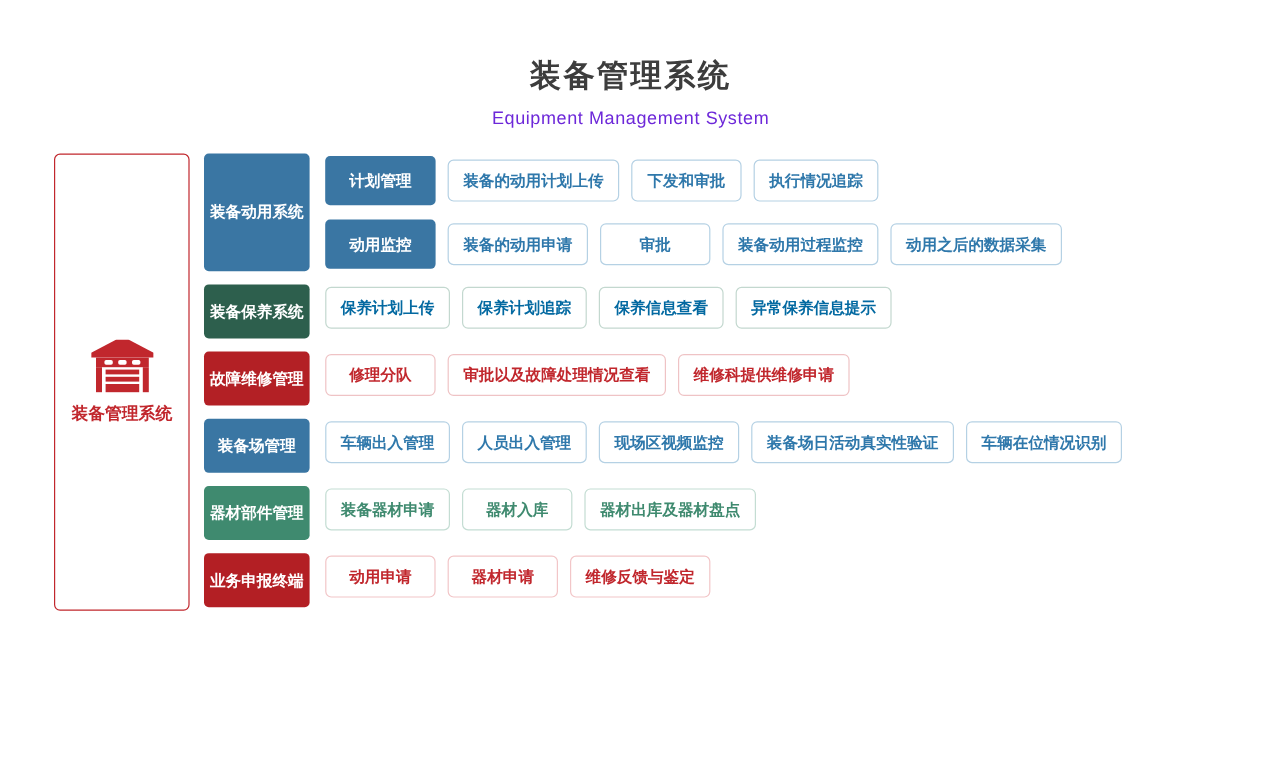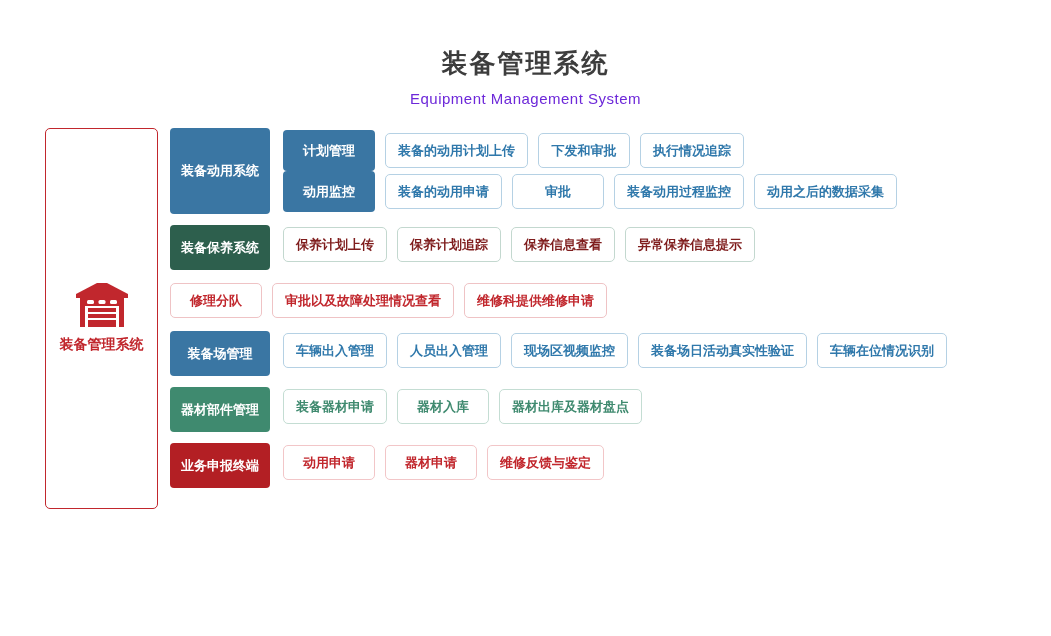--- a/index.html
+++ b/index.html
@@ -8,37 +8,37 @@
   .header { text-align:center; padding-top:46px; }
   .title { font-size:26px; font-weight:bold; color:#3d3d3d; letter-spacing:2px; }
   .subtitle { font-size:15px; color:#6d28d9; margin-top:9px; letter-spacing:0.5px; }
   .diagram { position:absolute; left:45px; top:128px; display:flex; align-items:flex-start; gap:12px; }
   .root-card { width:113px; height:381px; background:#fff; border:1px solid #c1272d;
     border-radius:5px; display:flex; flex-direction:column; align-items:center;
     justify-content:center; gap:9px; }
   .root-label { color:#c1272d; font-size:14px; font-weight:bold; white-space:nowrap; }
   .groups { display:flex; flex-direction:column; gap:11px; }
   .group { display:flex; gap:13px; }
-  .cat { width:100px; min-height:45px; border-radius:4px; display:flex; align-items:center;
+  .cat { width:88px; min-height:45px; border-radius:4px; display:flex; align-items:center;
     justify-content:center; color:#fff; font-size:13px; font-weight:bold; white-space:nowrap;
     padding:12px 4px; }
-  .rows { display:flex; flex-direction:column; padding:2px 0; }
+  .rows { display:flex; flex-direction:column; gap:12px; padding:2px 0; }
   .row { display:flex; gap:10px; align-items:center; }
   .sub { width:92px; height:41px; border-radius:4px; color:#fff; font-size:13px;
     font-weight:bold; display:flex; align-items:center; justify-content:center; flex:none; }
   .item { min-width:92px; height:35px; padding:0 12px; border-radius:5px; border:1px solid;
     background:#fff; display:flex; align-items:center; justify-content:center;
     font-size:13px; font-weight:bold; white-space:nowrap; flex:none; }
   .theme-blue      { background:#3a76a3; }
   .theme-darkgreen { background:#2d5f4d; }
   .theme-red       { background:#b32025; }
   .theme-green     { background:#3f8a6f; }
   .theme-darkred   { background:#b31f24; }
   .outline-blue      { color:#2f78ab; border-color:#b5d1e4; }
-  .outline-darkgreen { color:#7f1d1d; border-color:#c3d8cf; }
+  .outline-darkgreen { color:#0369a1; border-color:#c3d8cf; }
   .outline-red       { color:#c1272d; border-color:#efc3c5; }
   .outline-green     { color:#3f8a6f; border-color:#c4ddd3;text-align:right; }
   .outline-darkred   { color:#c1272d; border-color:#f2c6c8; }
 </style>
 </head>
 <body>
 
 <div class="header">
   <div class="title">装备管理系统</div>
   <div class="subtitle">Equipment Management System</div>
@@ -84,20 +84,21 @@
         <div class="rows">
           <div class="row">
             <div class="item outline-darkgreen">保养计划上传</div>
             <div class="item outline-darkgreen">保养计划追踪</div>
             <div class="item outline-darkgreen">保养信息查看</div>
             <div class="item outline-darkgreen">异常保养信息提示</div>
           </div>
         </div>
       </div>
       <div class="group">
+        <div class="cat theme-red">故障维修管理</div>
         <div class="rows">
           <div class="row">
             <div class="item outline-red">修理分队</div>
             <div class="item outline-red">审批以及故障处理情况查看</div>
             <div class="item outline-red">维修科提供维修申请</div>
           </div>
         </div>
       </div>
       <div class="group">
         <div class="cat theme-blue">装备场管理</div>

